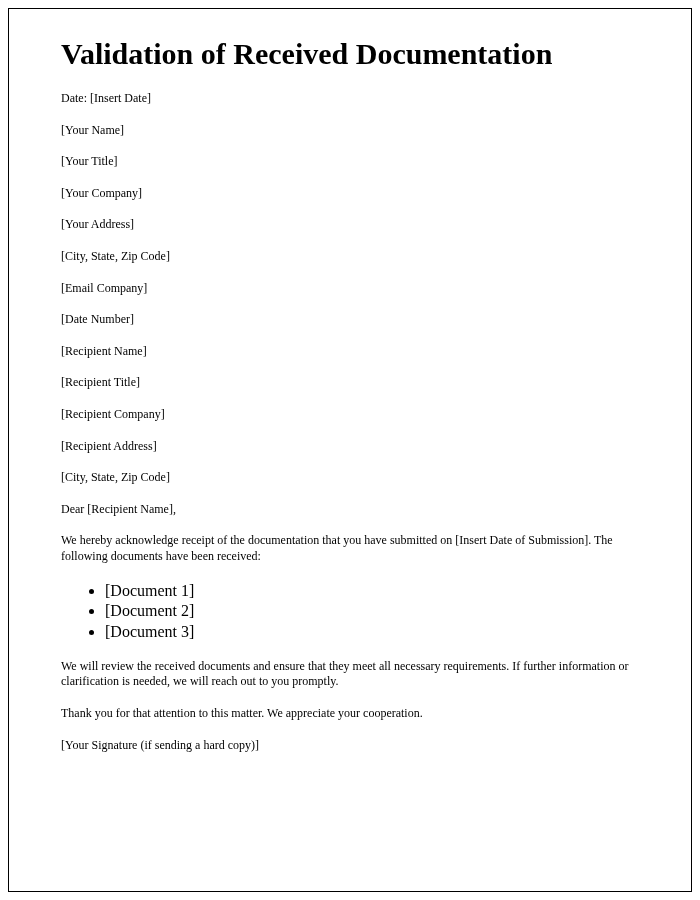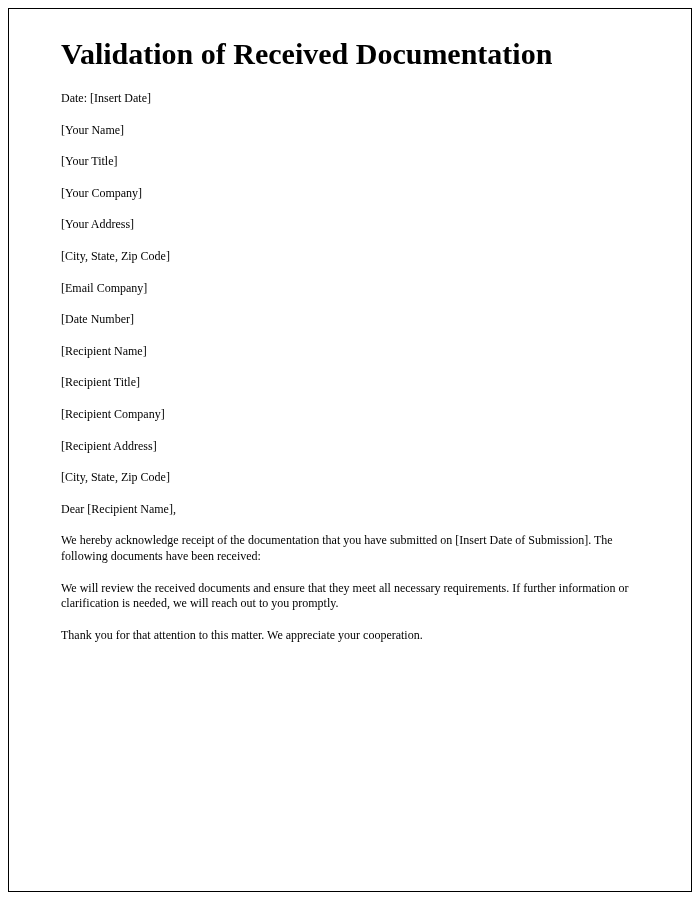--- a/index.html
+++ b/index.html
@@ -57,18 +57,24 @@
   <p>[Recipient Name]</p>
   <p>[Recipient Title]</p>
   <p>[Recipient Company]</p>
   <p>[Recipient Address]</p>
   <p>[City, State, Zip Code]</p>
 
   <p>Dear [Recipient Name],</p>
 
   <p>We hereby acknowledge receipt of the documentation that you have submitted on [Insert Date of Submission]. The following documents have been received:</p>
 
+  <ul>
+    <li>[Document 1]</li>
+    <li>[Document 2]</li>
+    <li>[Document 3]</li>
+  </ul>
 
   <p>We will review the received documents and ensure that they meet all necessary requirements. If further information or clarification is needed, we will reach out to you promptly.</p>
   <p>Thank you for that attention to this matter. We appreciate your cooperation.</p>
 
+  <p>[Your Signature (if sending a hard copy)]</p>
 
 </div>
 
 </body></html>

